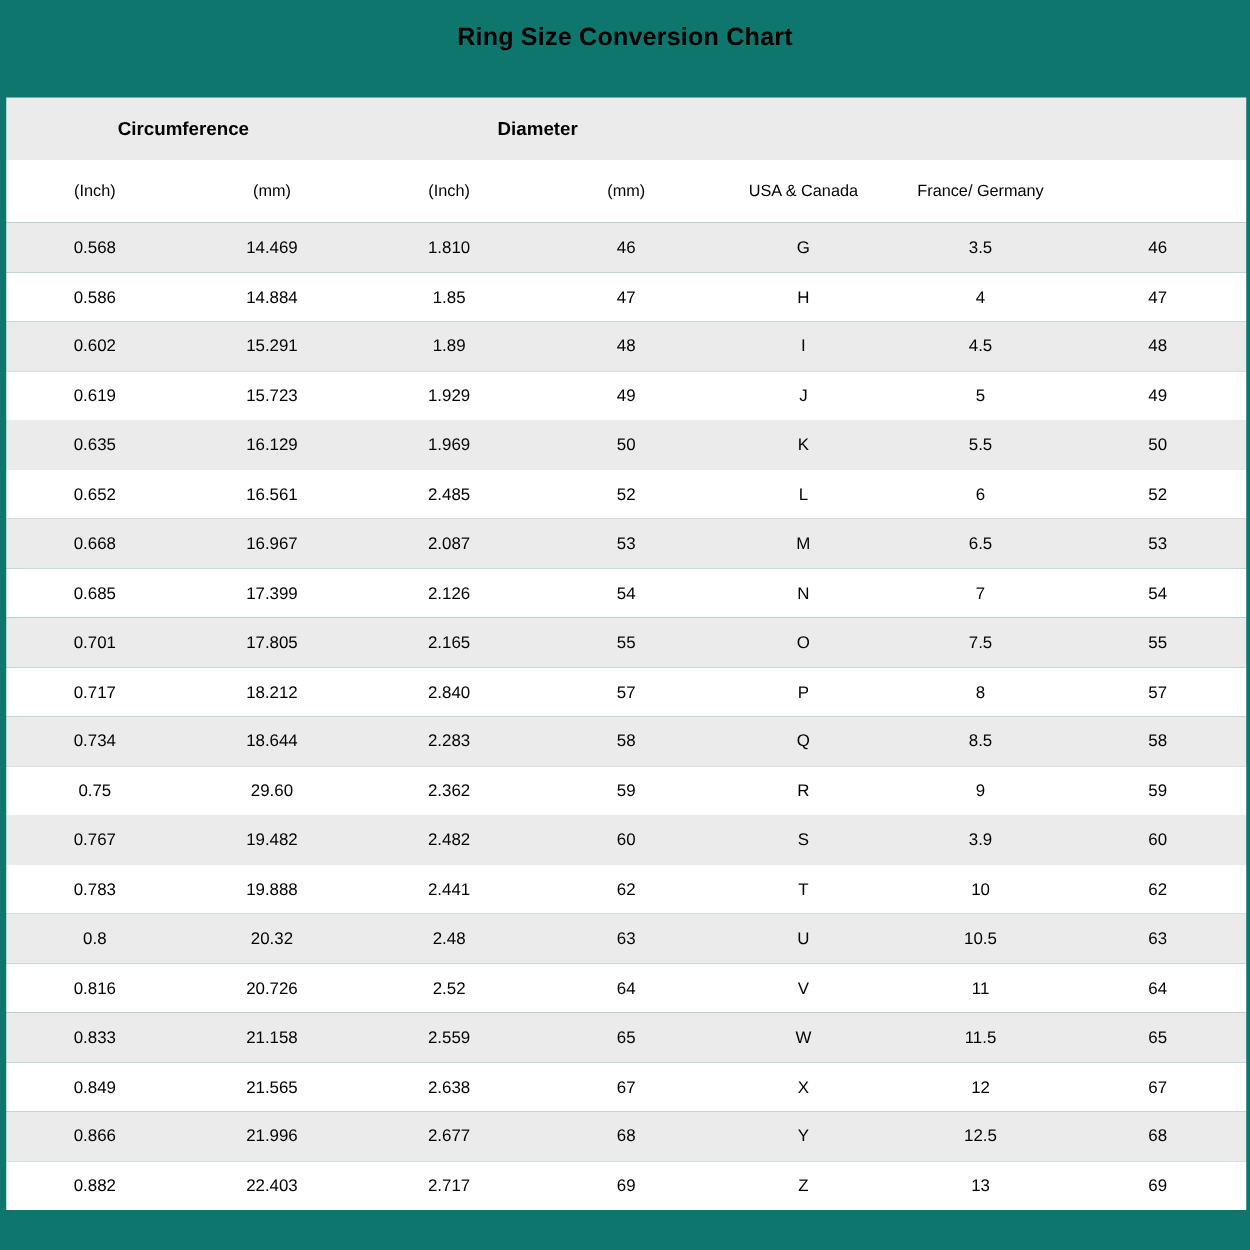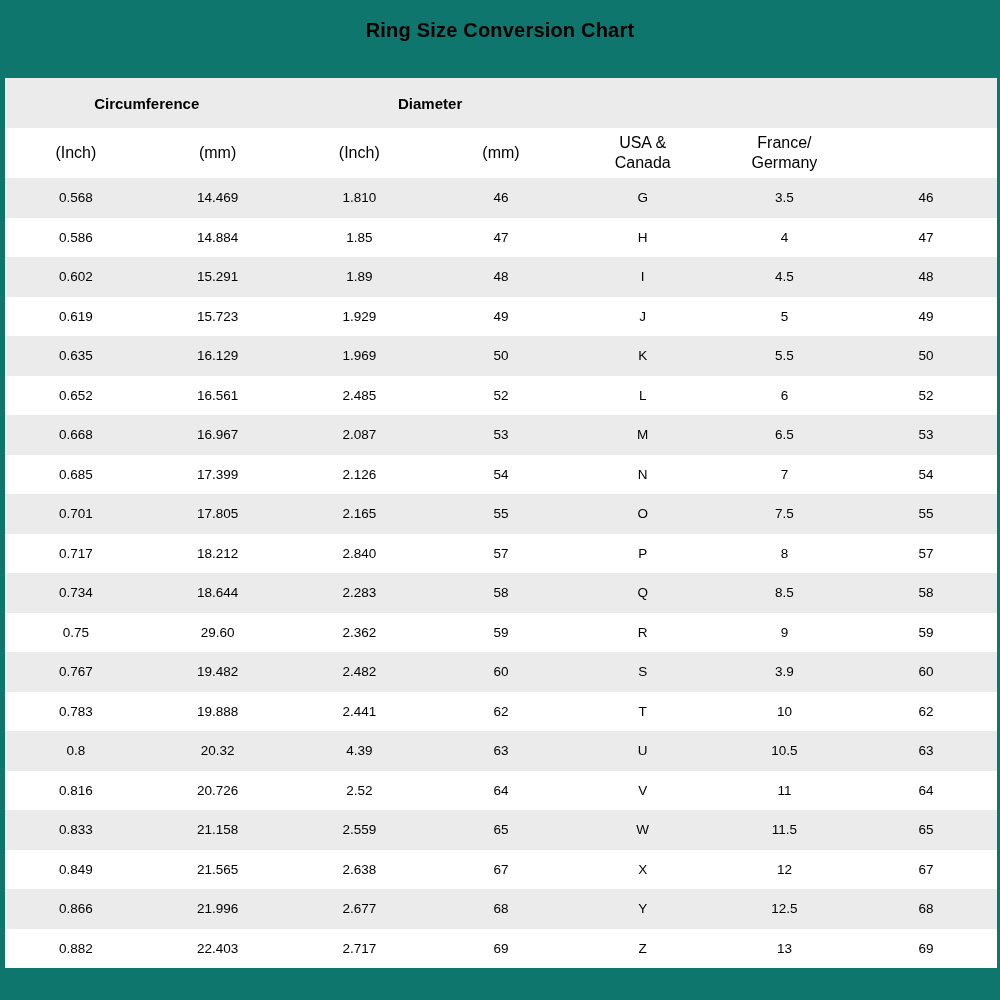--- a/index.html
+++ b/index.html
@@ -35,21 +35,21 @@
     background: #ebebeb;
     font-weight: bold;
     font-size: 15px;
   }
   .group-cell { text-align: center; }
   .span2 { grid-column: span 2; }
   .span3 { grid-column: span 3; }
   .subheader-row {
     height: 50px;
     background: #ffffff;
-    font-size: 16px;
+    font-size: 13px;
   }
   .sub-cell {
     text-align: center;
     line-height: 1.25;
     padding: 0 18px;
   }
   .data-row { height: 39.5px; }
   .data-row.odd  { background: #ebebeb; }
   .data-row.even { background: #ffffff; }
   .cell {
@@ -203,21 +203,21 @@
           <div class="cell">19.888</div>
           <div class="cell">2.441</div>
           <div class="cell">62</div>
           <div class="cell">T</div>
           <div class="cell">10</div>
           <div class="cell">62</div>
         </div>
         <div class="t-row data-row odd">
           <div class="cell">0.8</div>
           <div class="cell">20.32</div>
-          <div class="cell">4.39</div>
+          <div class="cell">2.48</div>
           <div class="cell">63</div>
           <div class="cell">U</div>
           <div class="cell">10.5</div>
           <div class="cell">63</div>
         </div>
         <div class="t-row data-row even">
           <div class="cell">0.816</div>
           <div class="cell">20.726</div>
           <div class="cell">2.52</div>
           <div class="cell">64</div>

